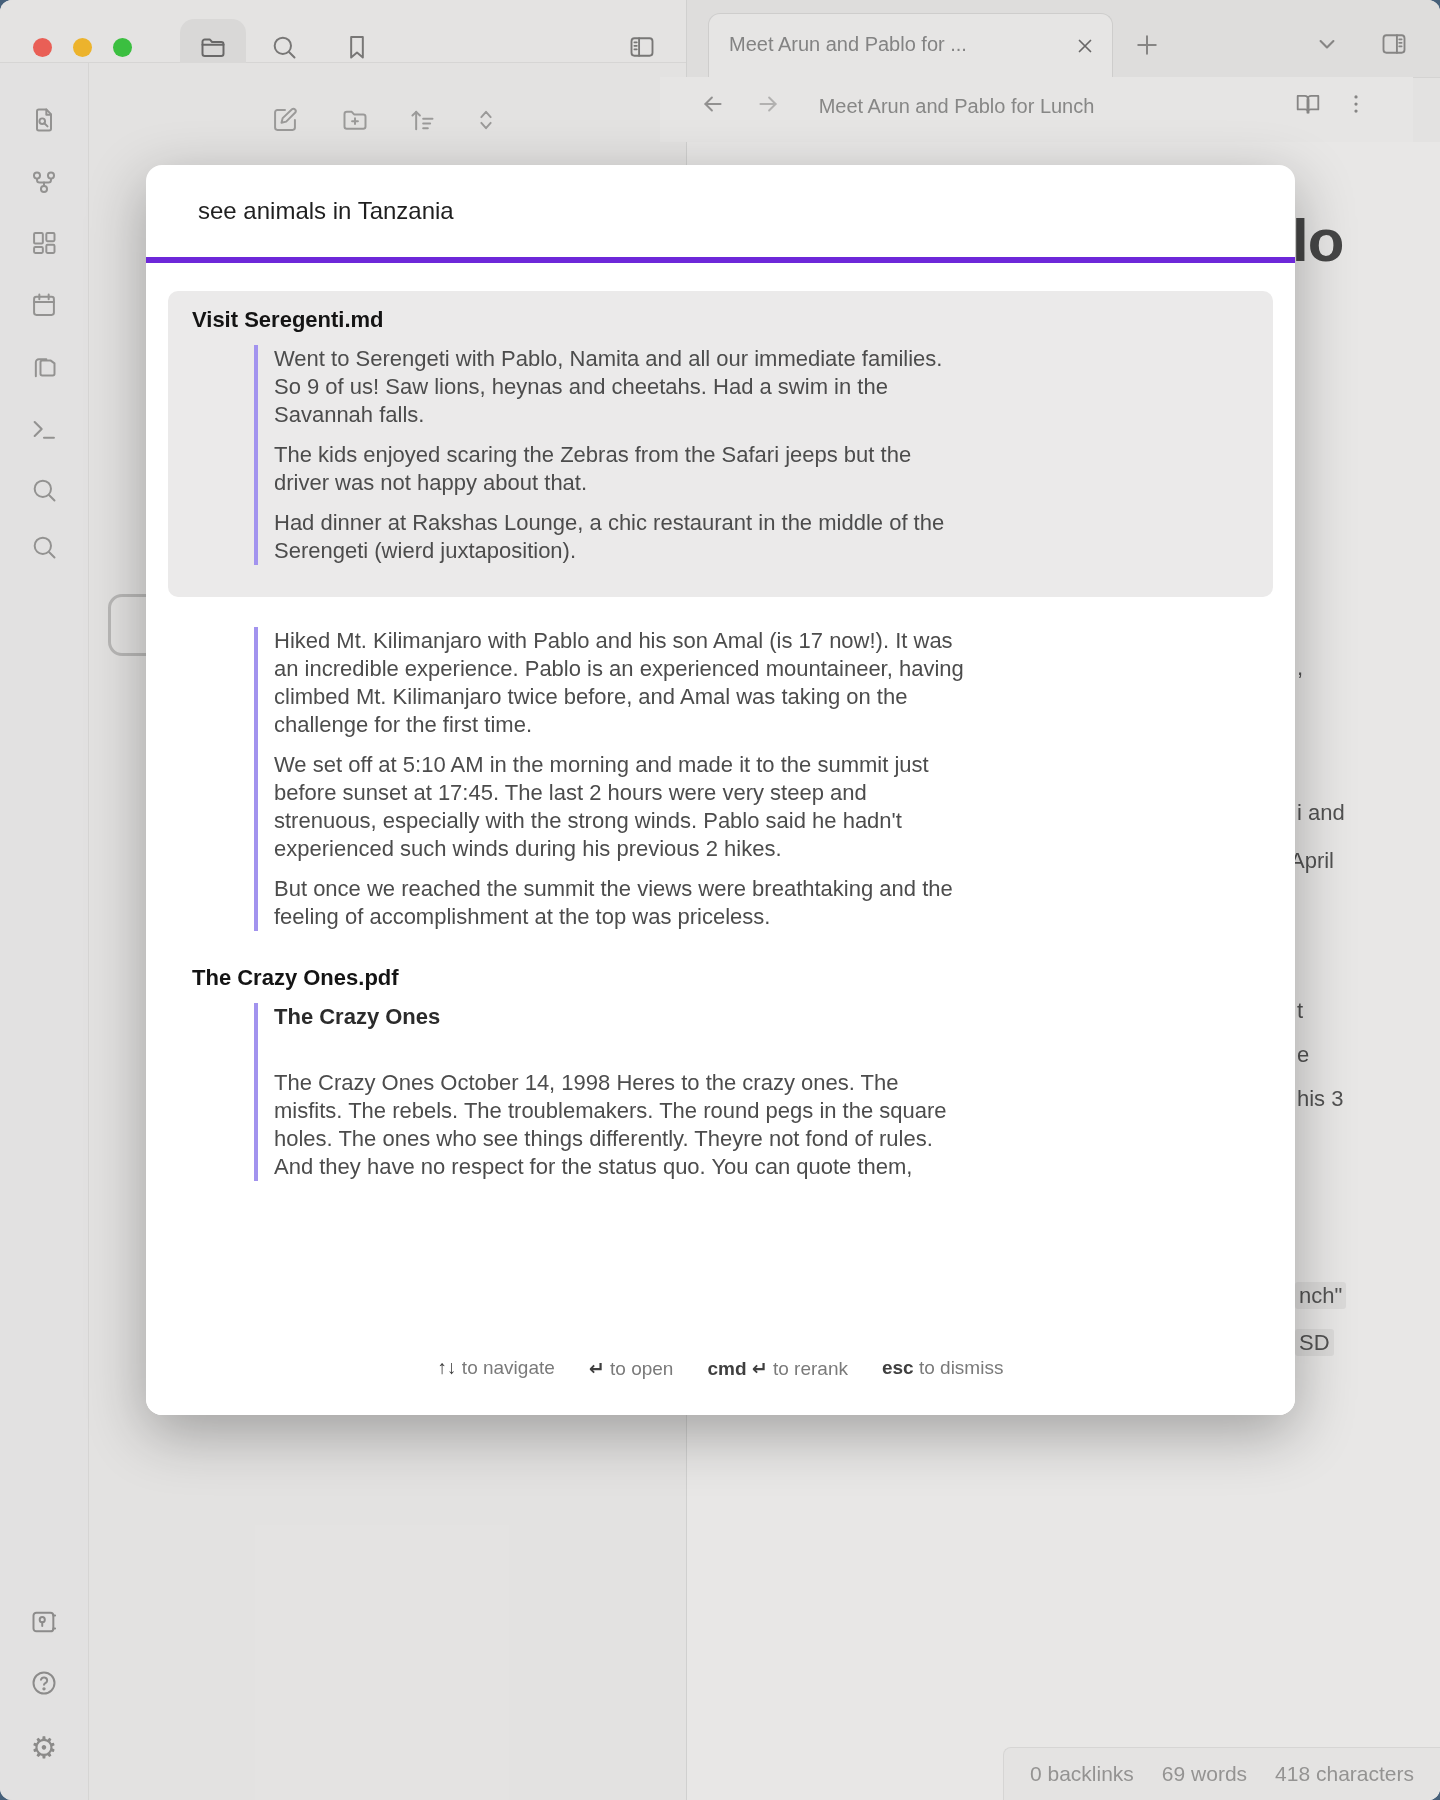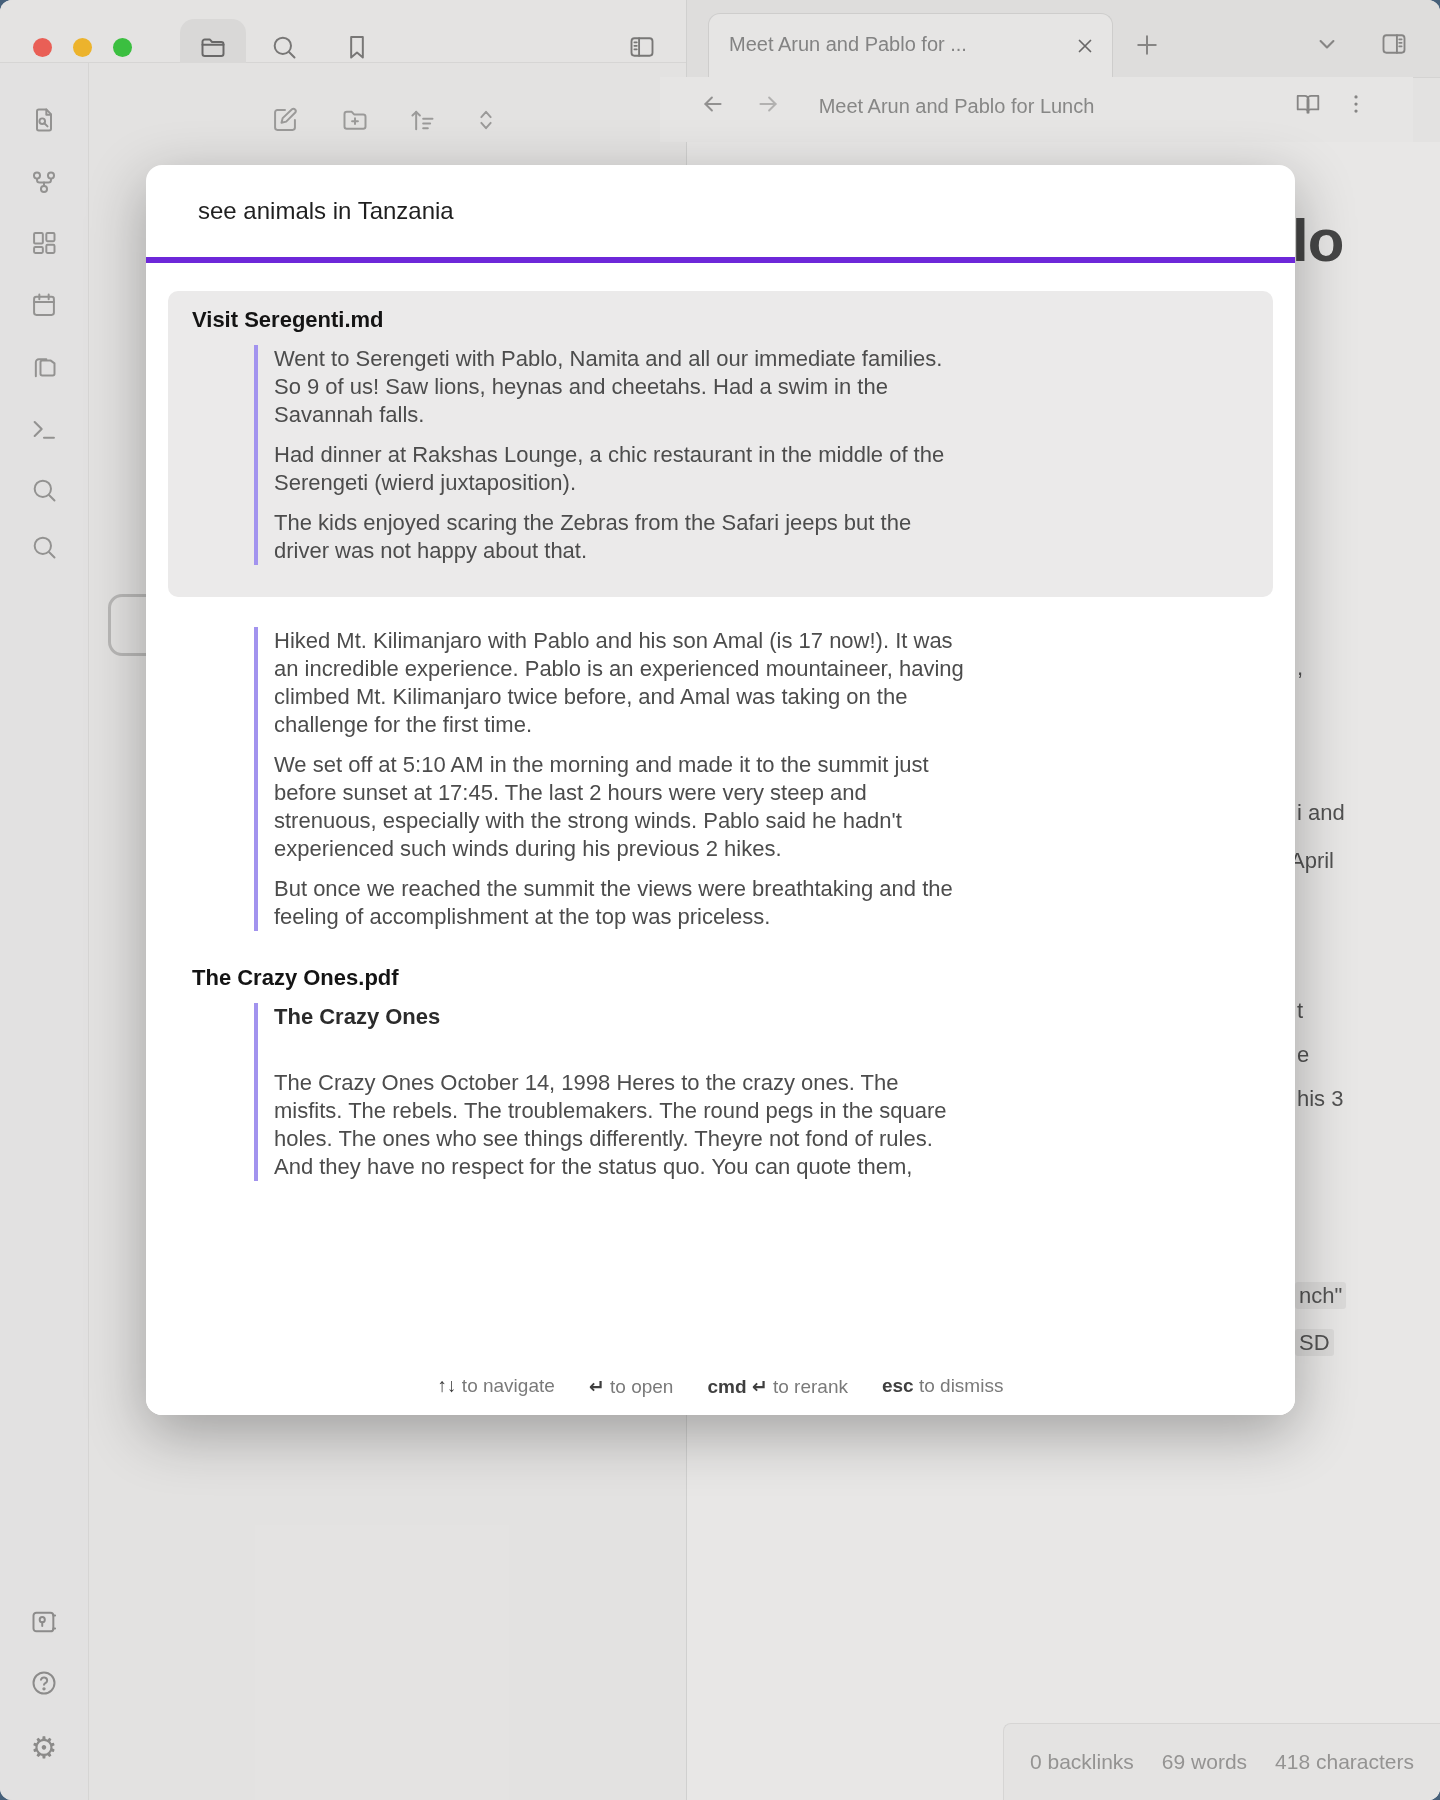--- a/index.html
+++ b/index.html
@@ -36,38 +36,38 @@
   .viewheader{position:absolute;left:660px;top:77px;width:753px;height:65px;background:#f3f2f1;}
   .vh-title{position:absolute;left:0;right:160px;top:18px;text-align:center;font-size:20px;color:#8e8e8d;white-space:nowrap;}
 
   
   .content{position:absolute;left:687px;top:142px;width:753px;bottom:0;background:#f5f4f3;}
   .frag{position:absolute;font-size:22px;color:#565656;white-space:nowrap;}
   .frag-h1{position:absolute;font-size:60px;font-weight:bold;color:#4a4a49;letter-spacing:-1px;white-space:nowrap;}
   .frag-hl{background:#e7e6e5;padding:1px 4px;border-radius:3px;}
 
   
-  .statusbar{position:absolute;right:0;bottom:0;height:52px;background:#f1f0ef;border-left:1px solid #e2e1e0;border-top:1px solid #e2e1e0;border-radius:8px 0 0 0;display:flex;align-items:center;gap:28px;padding:12px 26px;}
+  .statusbar{position:absolute;right:0;bottom:0;height:52px;background:#f1f0ef;border-left:1px solid #e2e1e0;border-top:1px solid #e2e1e0;border-radius:8px 0 0 0;display:flex;align-items:center;gap:28px;padding:0 26px;}
   .statusbar span{font-size:21px;color:#9c9b9a;white-space:nowrap;}
 
   
   .dim{position:absolute;inset:0;background:rgba(25,25,25,.055);z-index:5;}
 
   
   .modal{position:absolute;left:146px;top:165px;width:1149px;height:1250px;background:#ffffff;border-radius:16px;box-shadow:0 18px 60px rgba(0,0,0,.30);z-index:10;display:flex;flex-direction:column;overflow:hidden;}
   .m-input{height:92px;flex:0 0 auto;border-bottom:6px solid #6d28d9;display:flex;align-items:center;padding:0 50px;}
   .m-input input{border:none;outline:none;width:100%;font-size:24px;color:#1f1f1f;background:transparent;font-family:inherit;}
   .m-results{flex:1 1 auto;overflow:hidden;padding:28px 22px 0;}
   .rgroup{border-radius:10px;padding:16px 24px 6px;}
   .rgroup.selected{background:#ebeaea;padding-bottom:20px;margin-bottom:14px;}
   .rtitle{font-size:22px;font-weight:bold;color:#141414;margin:0 0 12px;}
   .rquote{border-left:4px solid #a293ee;margin-left:62px;padding-left:16px;}
   .rquote p{margin:0 0 12px;font-size:22px;line-height:28px;color:#4c4c4c;white-space:pre-line;}
   .rquote .qhead{font-weight:bold;color:#2b2b2b;margin-bottom:38px;}
-  .m-footer{flex:0 0 58px;display:flex;align-items:center;justify-content:center;gap:34px;background:#ffffff;}
+  .m-footer{flex:0 0 58px;display:flex;align-items:flex-start;justify-content:center;gap:34px;background:#ffffff;}
   .hint{font-size:19px;color:#7a7a7a;white-space:nowrap;}
   .hint b{color:#3f3f3f;font-weight:bold;}
 </style>
 </head>
 <body>
 
 <div class="window">
 
   <div class="titlebar">
     <div class="traffic" style="left:33px;background:#f6645a;"></div>
@@ -240,24 +240,24 @@
     </div>
 
     <div class="m-results">
 
       <div class="rgroup selected">
         <div class="rtitle">Visit Seregenti.md</div>
         <div class="rquote">
           <p>Went to Serengeti with Pablo, Namita and all our immediate families.
 So 9 of us! Saw lions, heynas and cheetahs. Had a swim in the
 Savannah falls.</p>
+          <p>The kids enjoyed scaring the Zebras from the Safari jeeps but the
+driver was not happy about that.</p>
           <p>Had dinner at Rakshas Lounge, a chic restaurant in the middle of the
 Serengeti (wierd juxtaposition).</p>
-          <p>The kids enjoyed scaring the Zebras from the Safari jeeps but the
-driver was not happy about that.</p>
         </div>
       </div>
 
       <div class="rgroup">
         <div class="rquote">
           <p>Hiked Mt. Kilimanjaro with Pablo and his son Amal (is 17 now!). It was
 an incredible experience. Pablo is an experienced mountaineer, having
 climbed Mt. Kilimanjaro twice before, and Amal was taking on the
 challenge for the first time.</p>
           <p>We set off at 5:10 AM in the morning and made it to the summit just

